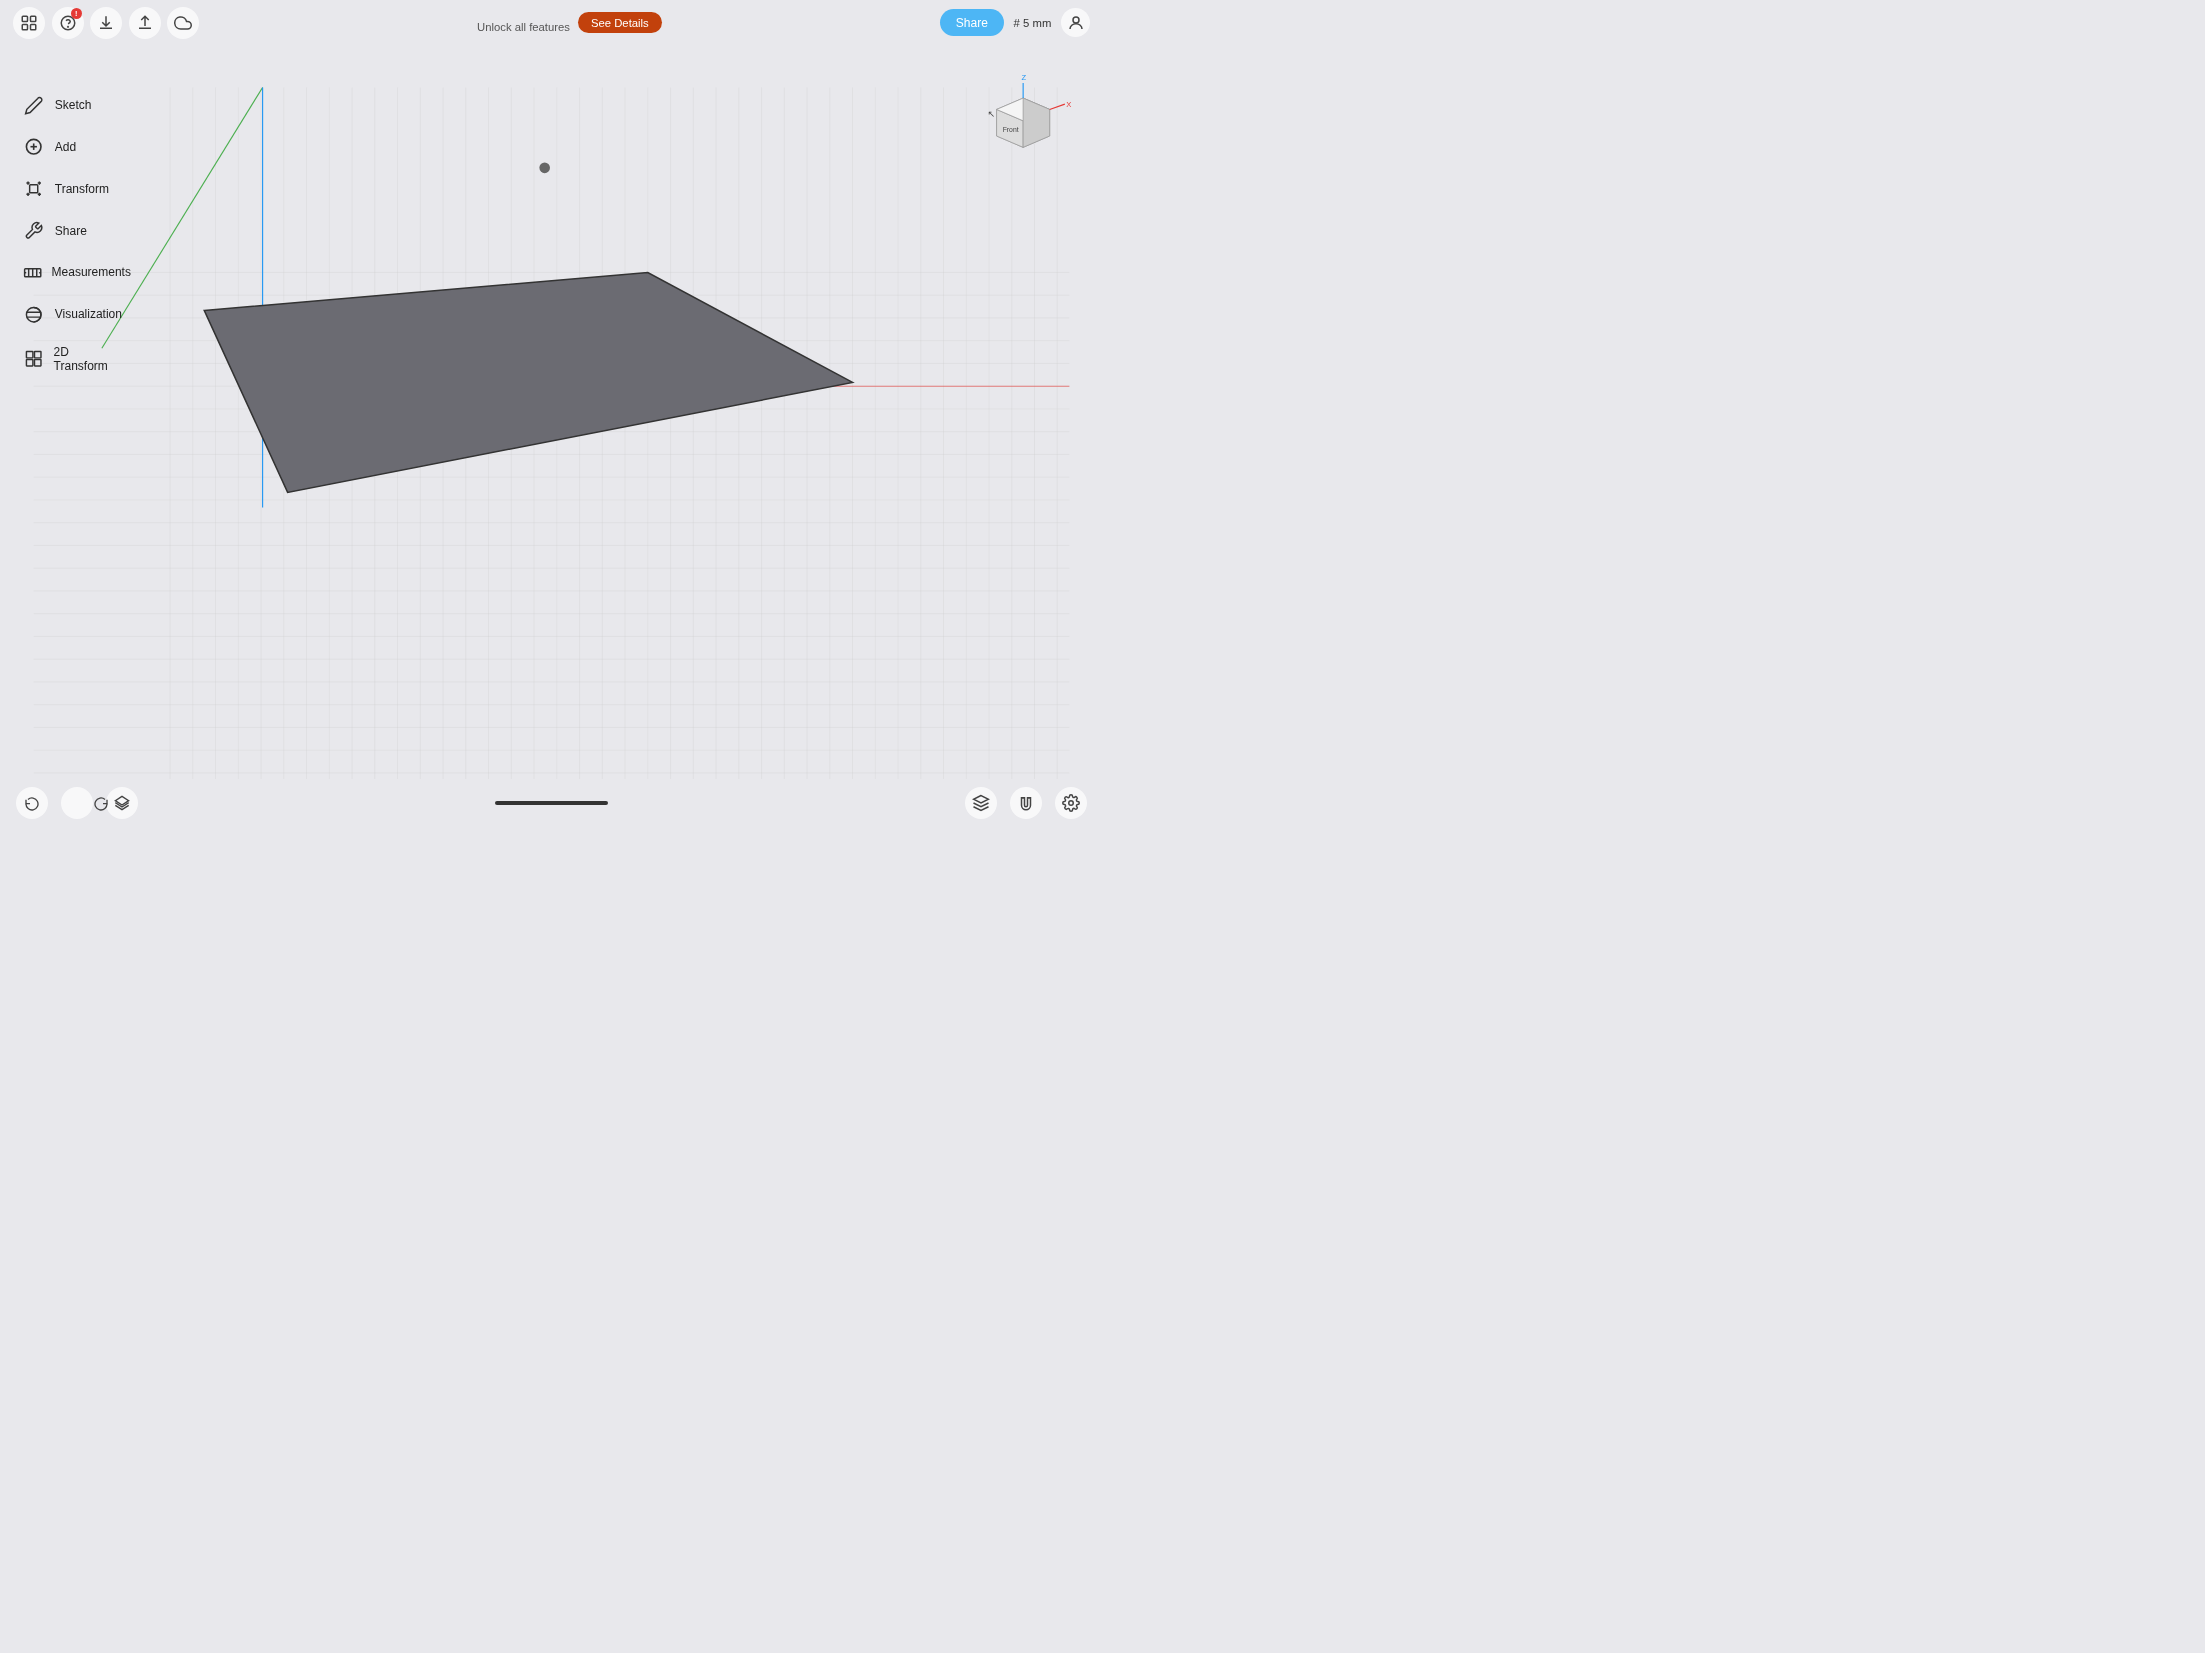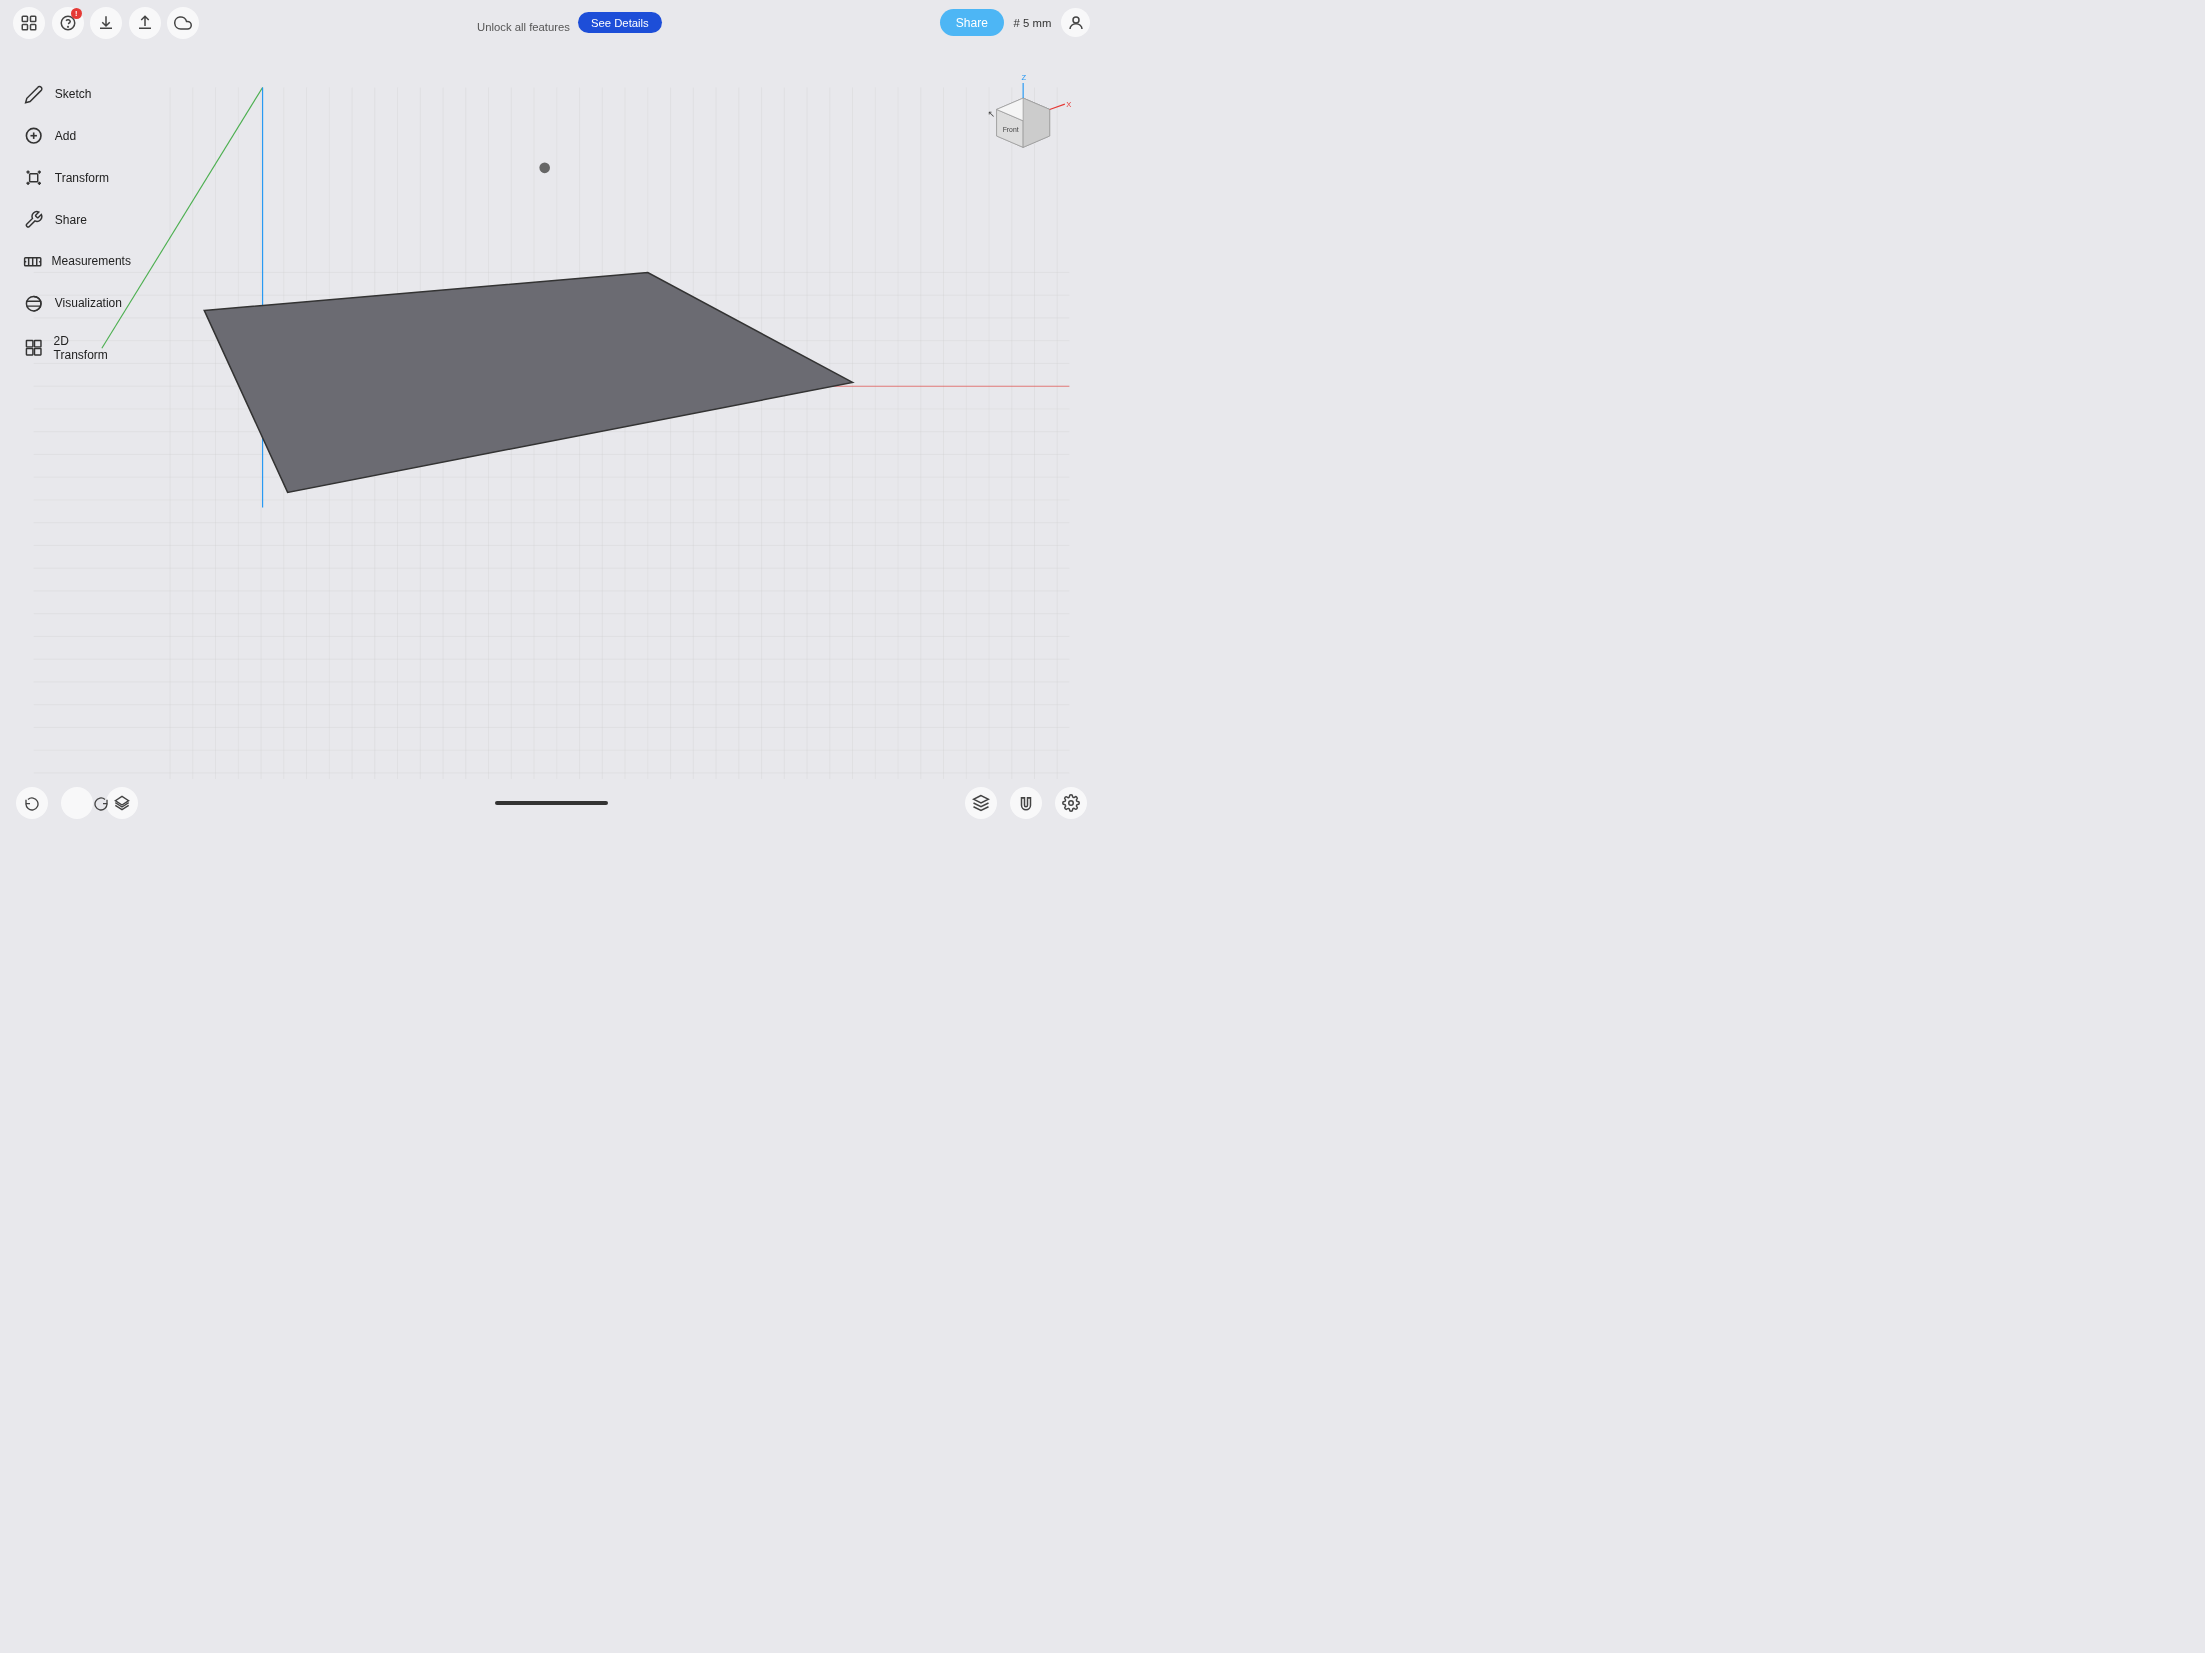--- a/index.html
+++ b/index.html
@@ -69,21 +69,21 @@
       justify-content: center;
       gap: 8px;
     }
 
     .unlock-text {
       font-size: 11.3px;
       color: #555;
     }
 
     .see-details-btn {
-      background: #1d4ed8;
+      background: #c2410c;
       color: white;
       border: none;
       border-radius: 16px;
       padding: 4.8px 13px;
       font-size: 11.3px;
       cursor: pointer;
       font-weight: 500;
     }
 
     .toolbar-right {
@@ -140,21 +140,21 @@
       position: absolute;
       top: 0;
       left: 0;
       width: 100%;
       height: 100%;
     }
 
     
     .sidebar {
       position: absolute;
-      top: 51px;
+      top: 62px;
       left: 0;
       width: 145px;
       bottom: 48px;
       display: flex;
       flex-direction: column;
       justify-content: flex-start;
       padding-top: 24px;
       gap: 3.2px;
       z-index: 50;
     }

